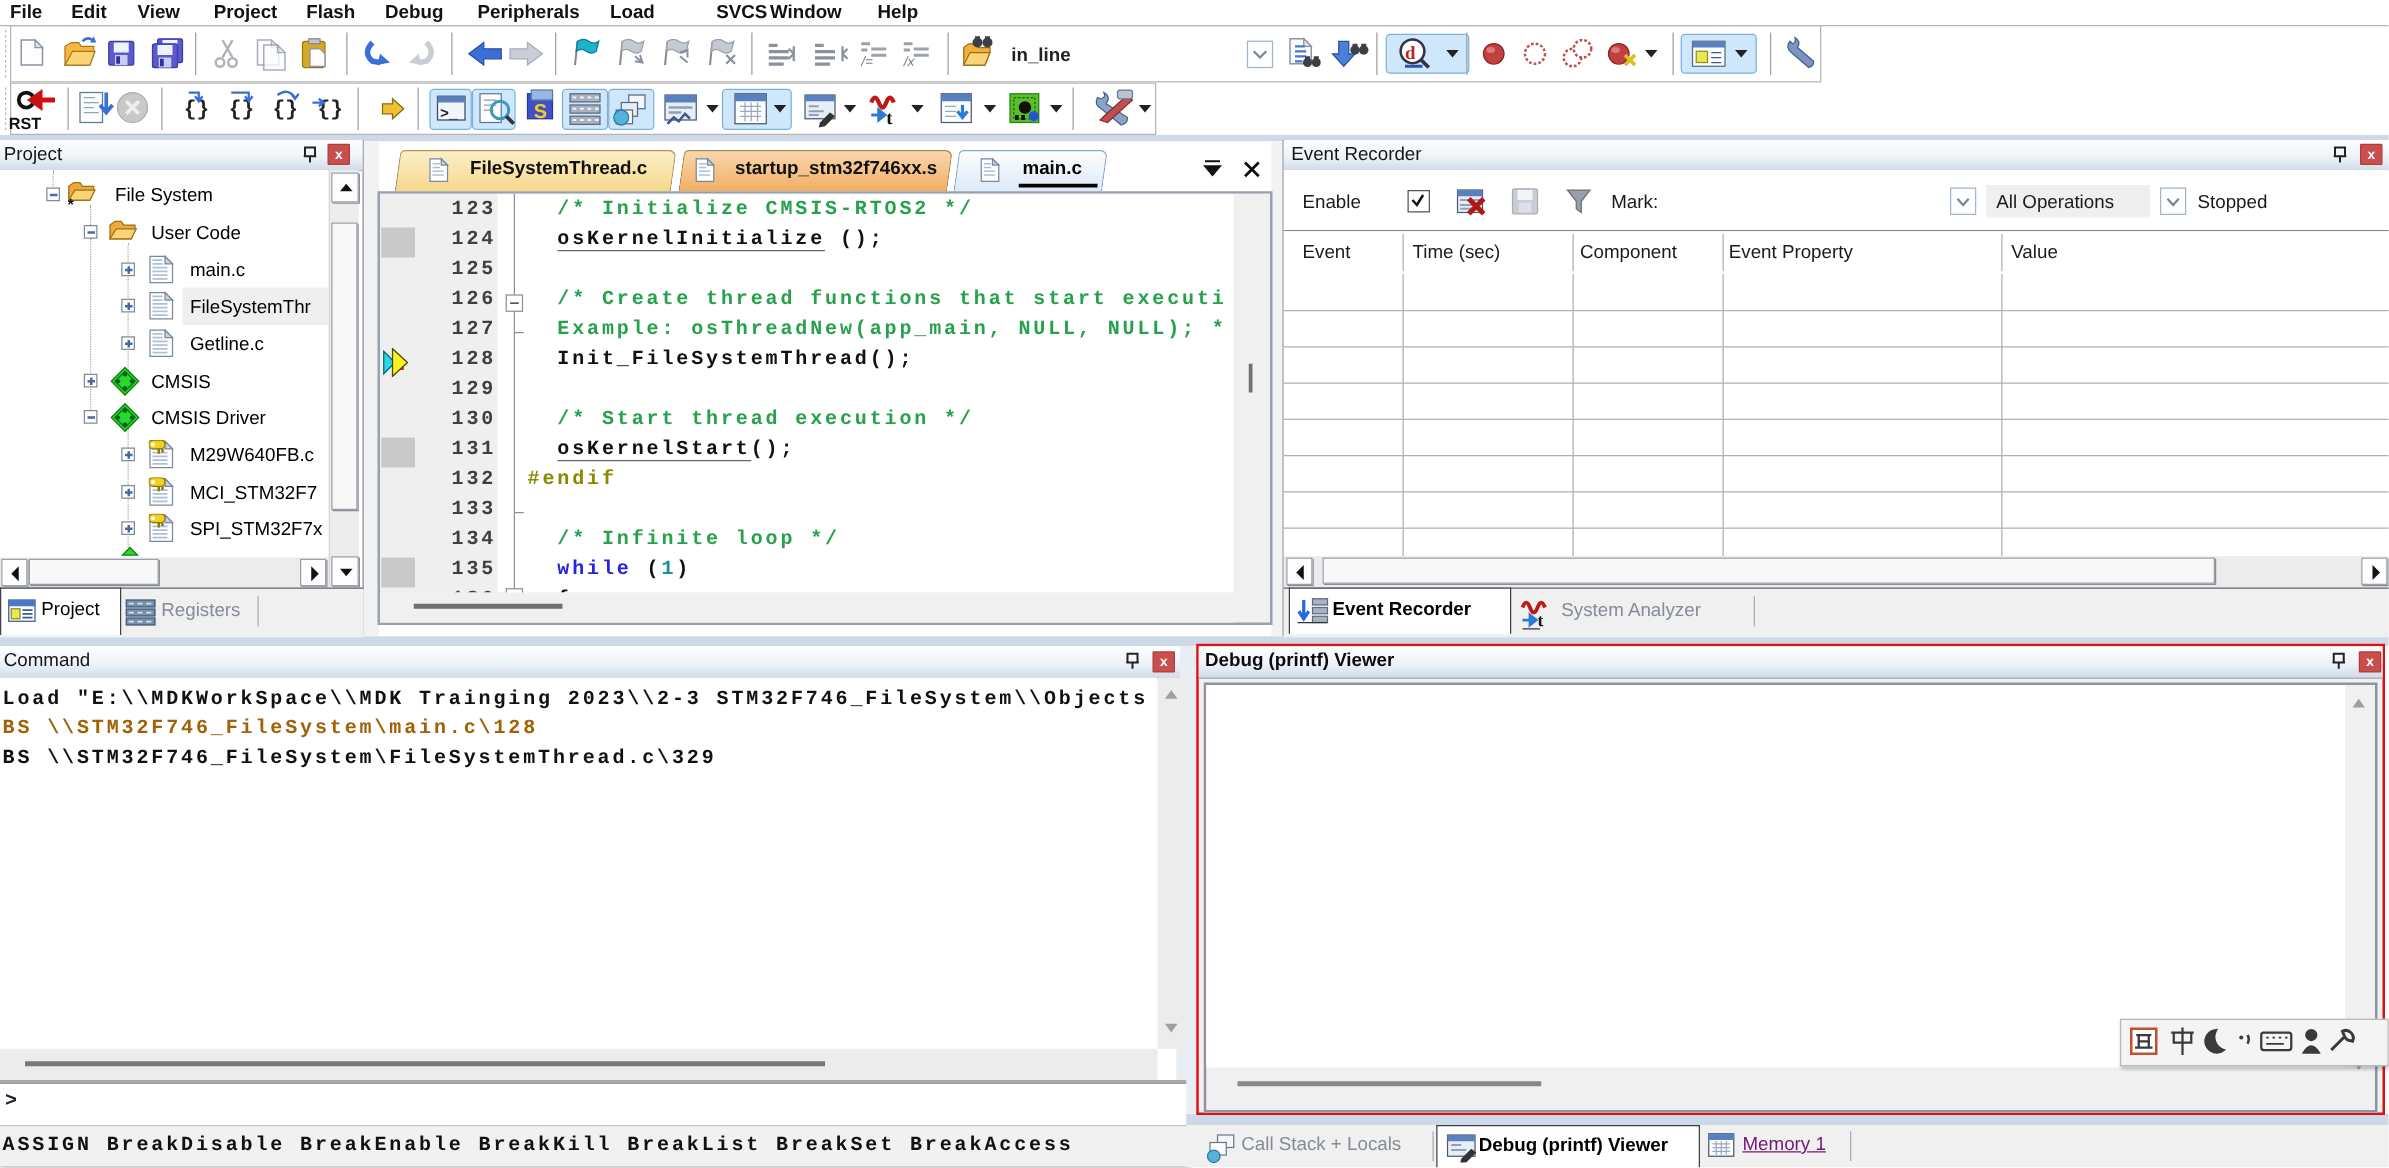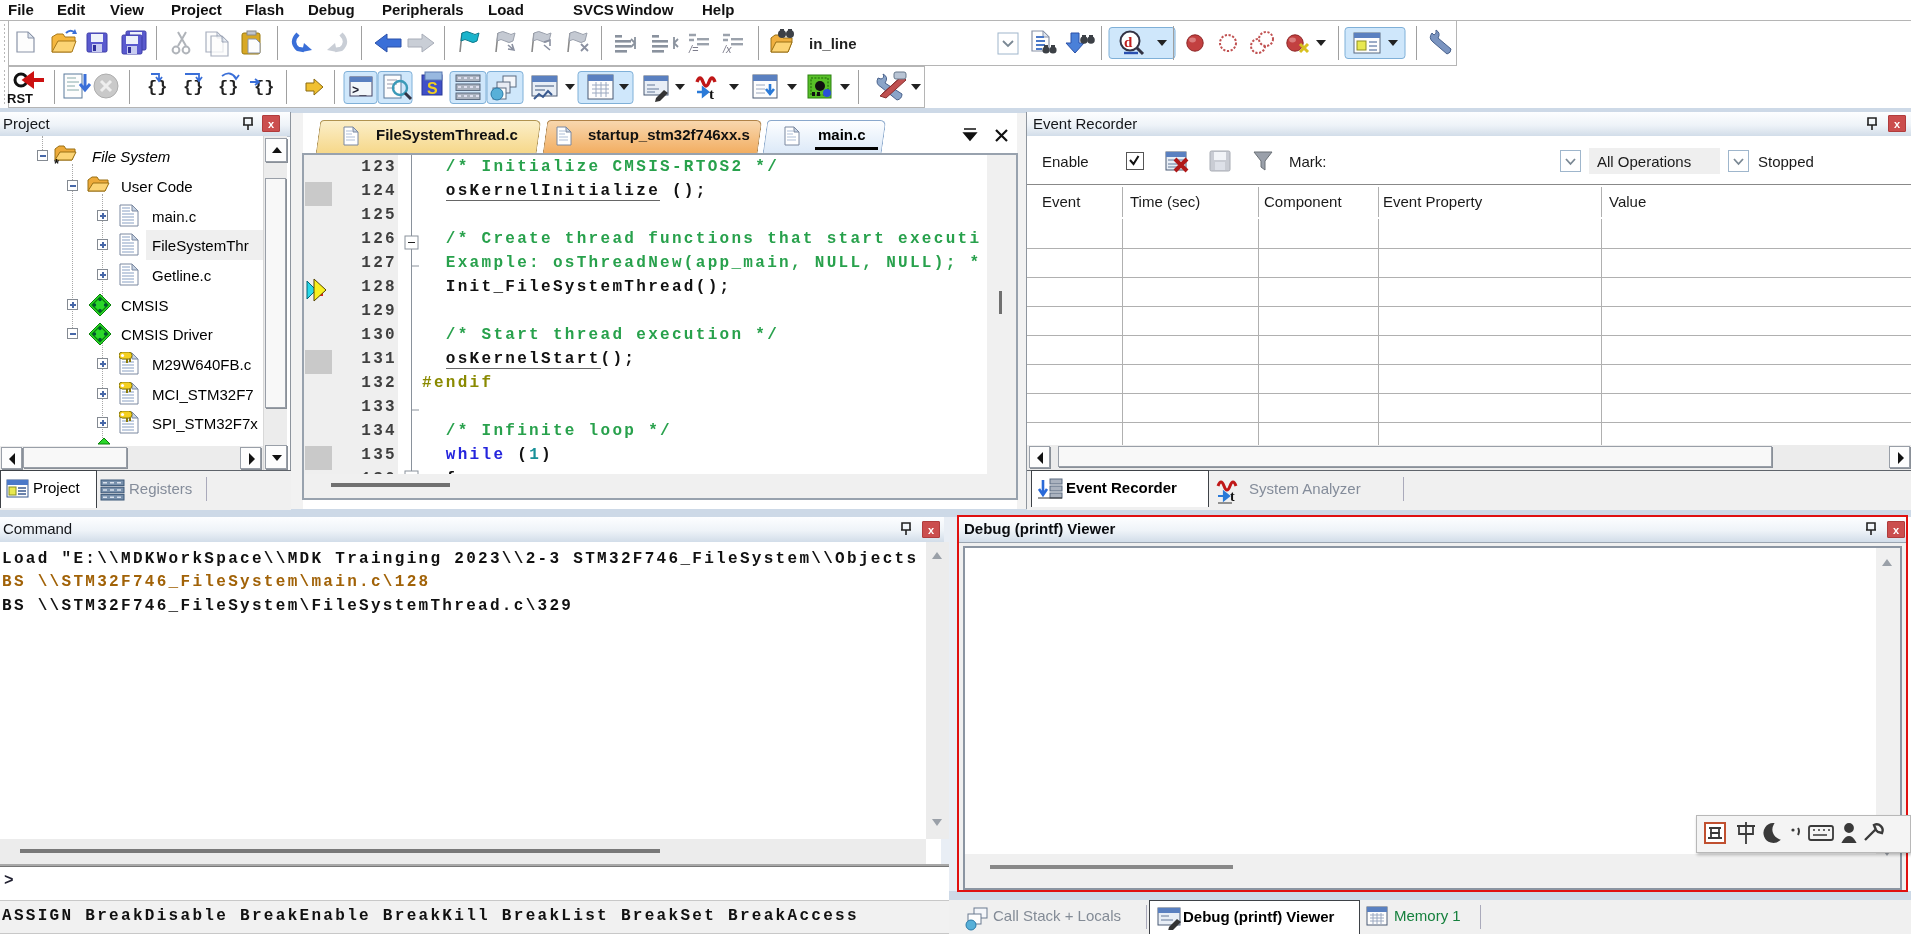--- a/index.html
+++ b/index.html
@@ -389,21 +389,21 @@
   <div class="dotv" style="left:42px;top:0;height:14px;"></div>
   <div class="dotv" style="left:72px;top:28px;height:172px;"></div>
   <div class="dotv" style="left:102px;top:58px;height:110px;"></div>
   <div class="dotv" style="left:102px;top:206px;height:96px;"></div>
   <div class="trow" style="top:5px;">
    <div class="pm" style="left:37px;"></div>
    <svg class="abs" style="left:54px;top:3px" width="26" height="24">
           <use href="#tfold"></use>
           <text x="0" y="24" font-size="13" font-weight="bold" fill="#111">*</text>
         </svg>
-   <span class="ttxt" style="left:92px;font-style:italic;">File System</span>
+   <span class="ttxt" style="left:92px;">File System</span>
   </div>
   <div class="trow" style="top:35px;">
    <div class="pm" style="left:67px;"></div>
    <svg class="abs" style="left:87px;top:4px" width="26" height="22">
           <use href="#tfold"></use>
         </svg>
    <span class="ttxt" style="left:121px;">User Code</span>
   </div>
   <div class="trow" style="top:65px;">
    <div class="pm pmplus" style="left:97px;"></div>
@@ -780,16 +780,16 @@
         <path d="M4 10 h8 M4 14 h12" stroke="#90a0b8" stroke-width="1.6"></path>
         <path d="M12 21 l8 -8 4 3 -8 8 -5 1 z" fill="#333"></path>
       </svg>
   <span class="abs ui" style="left:33px;top:7px;color:#000;font-weight:bold;">Debug (printf) Viewer</span>
  </div>
  <svg class="abs" style="left:417px;top:6px" width="24" height="22">
       <rect x="1" y="1" width="20" height="18" fill="#fdfdfd" stroke="#4a5a74"></rect>
       <rect x="1" y="1" width="20" height="5" fill="#5a80c0"></rect>
       <path d="M4 9 h14 M4 12 h14 M4 15 h14 M7 7 v11 M11 7 v11 M15 7 v11" stroke="#9aa8c0"></path>
     </svg>
- <span class="abs ui" style="left:445px;top:7px;color:#15803d;">Memory 1</span>
+ <span class="abs ui" style="left:445px;top:7px;color:#701a75;text-decoration:underline;">Memory 1</span>
  <div class="abs" style="left:531px;top:5px;width:1px;height:24px;background:#aab;"></div>
 </div>
 <div class="abs" style="left:0;top:20px;width:1911px;height:1px;background:#b5b5b5;"></div>
 
 </body></html>

